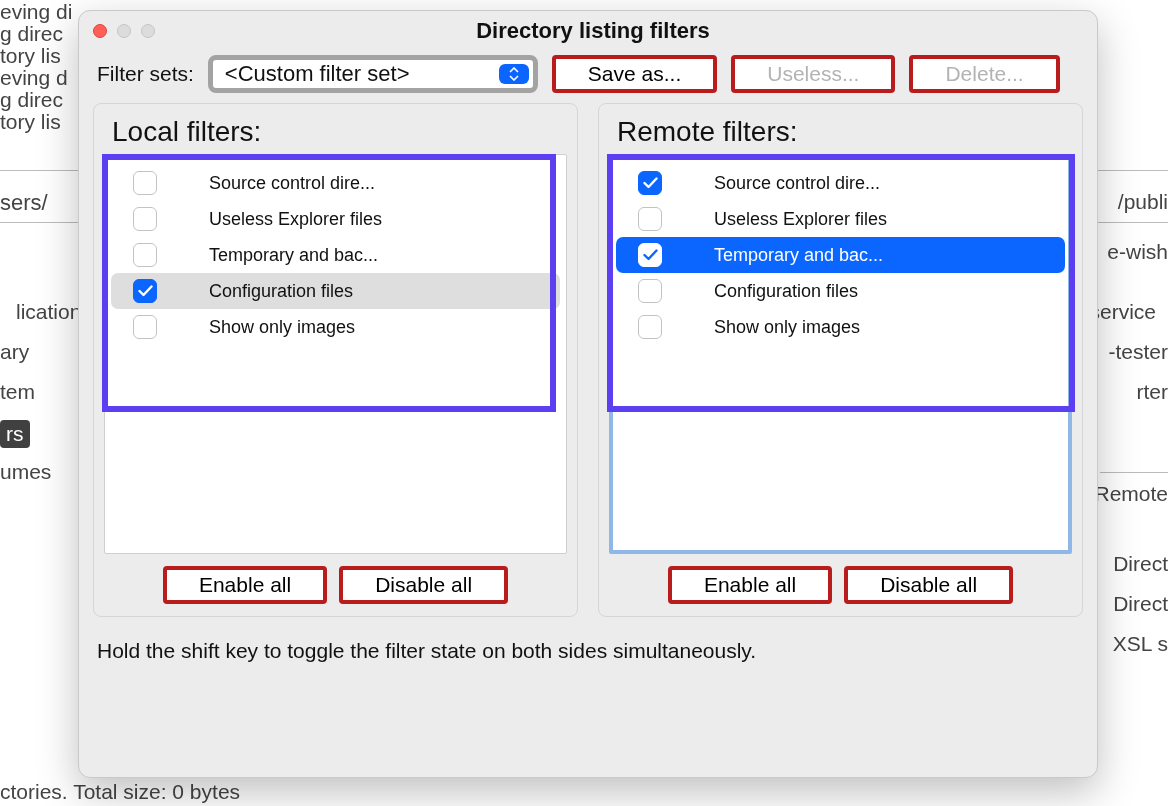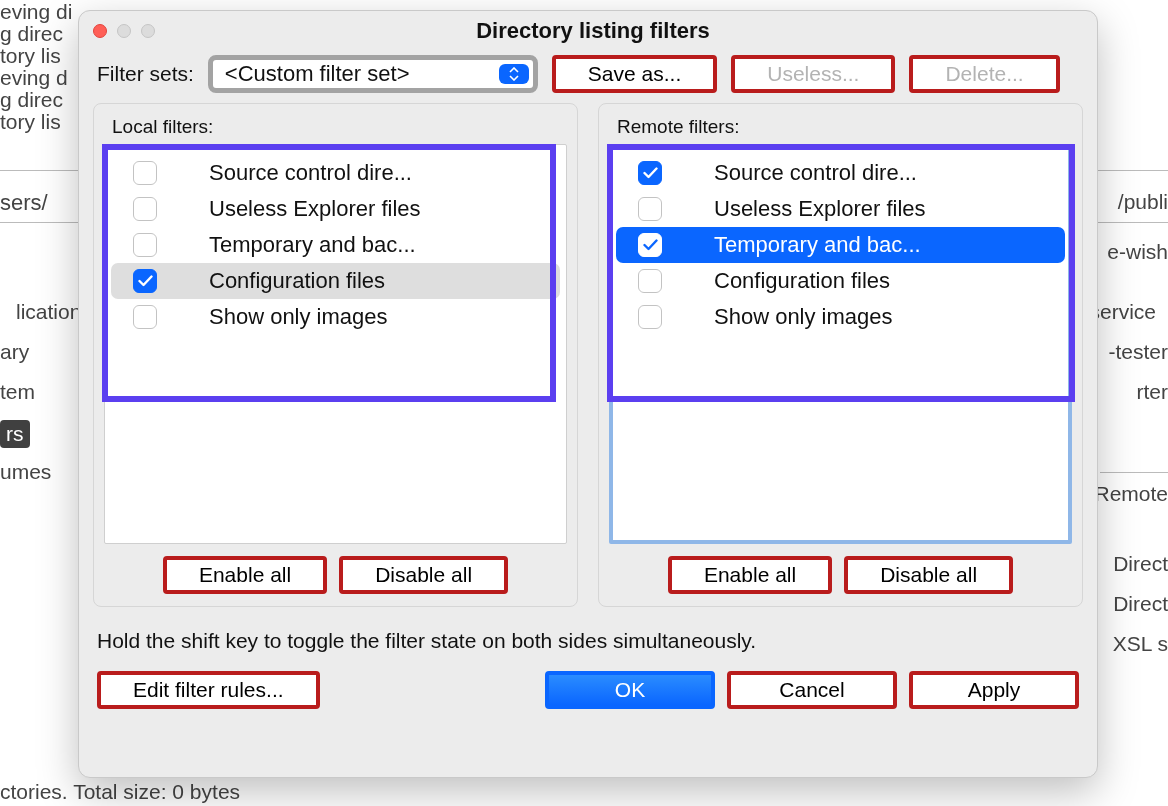--- a/index.html
+++ b/index.html
@@ -19,28 +19,28 @@
   .row1 { display:flex; align-items:center; gap:14px; padding:4px 18px 10px 18px; }
   .label { font-size:21px; }
   .dropdown { flex:0 0 330px; height:38px; background:#fff; border:5px solid #a3a3a3; border-radius:8px; display:flex; align-items:center; padding:0 42px 0 12px; position:relative; font-size:22px; }
   .dropdown .chev { position:absolute; right:4px; top:4px; bottom:4px; width:30px; background:#0a66ff; border-radius:6px; display:flex; flex-direction:column; align-items:center; justify-content:center; gap:2px; }
   .chev svg { width:10px; height:6px; }
   .btn { height:38px; padding:0 32px; background:#fff; border:4px solid #b91c1c; border-radius:4px; font-size:21px; display:inline-flex; align-items:center; justify-content:center; cursor:pointer; }
   .btn.dis { color:#b3b3b3; }
 
   .panels { display:flex; gap:20px; padding:0 14px; }
   .panel { flex:1; border:1px solid #d6d6d6; border-radius:8px; padding:8px 10px 12px 10px; display:flex; flex-direction:column; }
-  .panel-title { font-size:19px; padding:4px 8px 6px 8px; }
+  .panel-title { font-size:28px; padding:4px 8px 6px 8px; }
   .listwrap { position:relative; flex:1; }
   .annot { position:absolute; border:6px solid #5b3ff0; pointer-events:none; z-index:5; }
   .annot.left { left:-2px; top:0; width:454px; height:258px; }
   .annot.right { left:-2px; top:0; width:468px; height:258px; }
   .listbox { background:#fff; border:1px solid #cfcfcf; border-radius:2px; padding:10px 6px 6px 6px; height:400px; }
   .listbox.focus { border:4px solid #8fb7e8; padding:7px 3px 3px 3px; }
-  .item { display:flex; align-items:center; gap:18px; height:36px; padding:0 12px 0 22px; font-size:22px; border-radius:7px; white-space:nowrap; overflow:hidden; }
+  .item { display:flex; align-items:center; gap:18px; height:36px; padding:0 12px 0 22px; font-size:18px; border-radius:7px; white-space:nowrap; overflow:hidden; }
   .item .txt { padding-left:34px; overflow:hidden; text-overflow:ellipsis; }
   .item.sel-gray { background:#dedede; }
   .item.sel-blue { background:#0a66ff; color:#fff; }
   .cb { width:24px; height:24px; border-radius:6px; border:1.5px solid #c3c3c3; background:#fff; flex:0 0 24px; display:flex; align-items:center; justify-content:center; }
   .cb.on { background:#0a66ff; border-color:#0a66ff; }
   .cb.on.white { background:#fff; border-color:#fff; }
   .cb.on svg { width:15px; height:12px; }
   .rowbtns { display:flex; gap:12px; justify-content:center; padding-top:12px; }
 
   .hint { padding:22px 18px 10px 18px; font-size:21px; }
@@ -185,20 +185,13 @@
       </div>
       <div class="rowbtns">
         <button class="btn">Enable all</button>
         <button class="btn">Disable all</button>
       </div>
     </div>
   </div>
 
   <div class="hint">Hold the shift key to toggle the filter state on both sides simultaneously.</div>
 
-  <div class="footer">
-    <button class="btn">Edit filter rules...</button>
-    <div class="spacer"></div>
-    <button class="btn primary wide">OK</button>
-    <button class="btn wide">Cancel</button>
-    <button class="btn wide">Apply</button>
-  </div>
 </div>
 
 </body></html>

